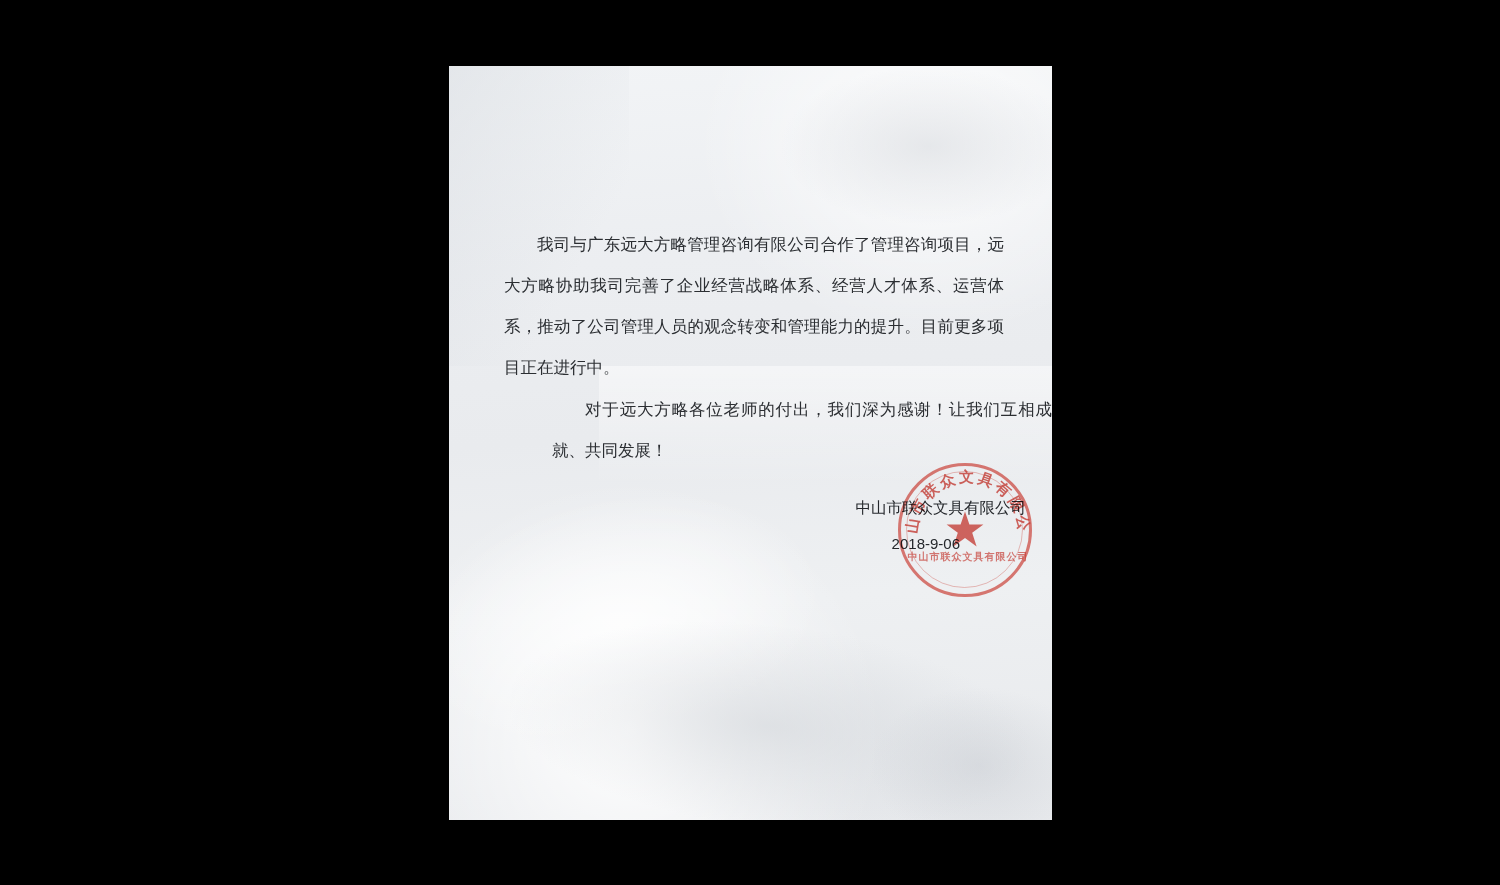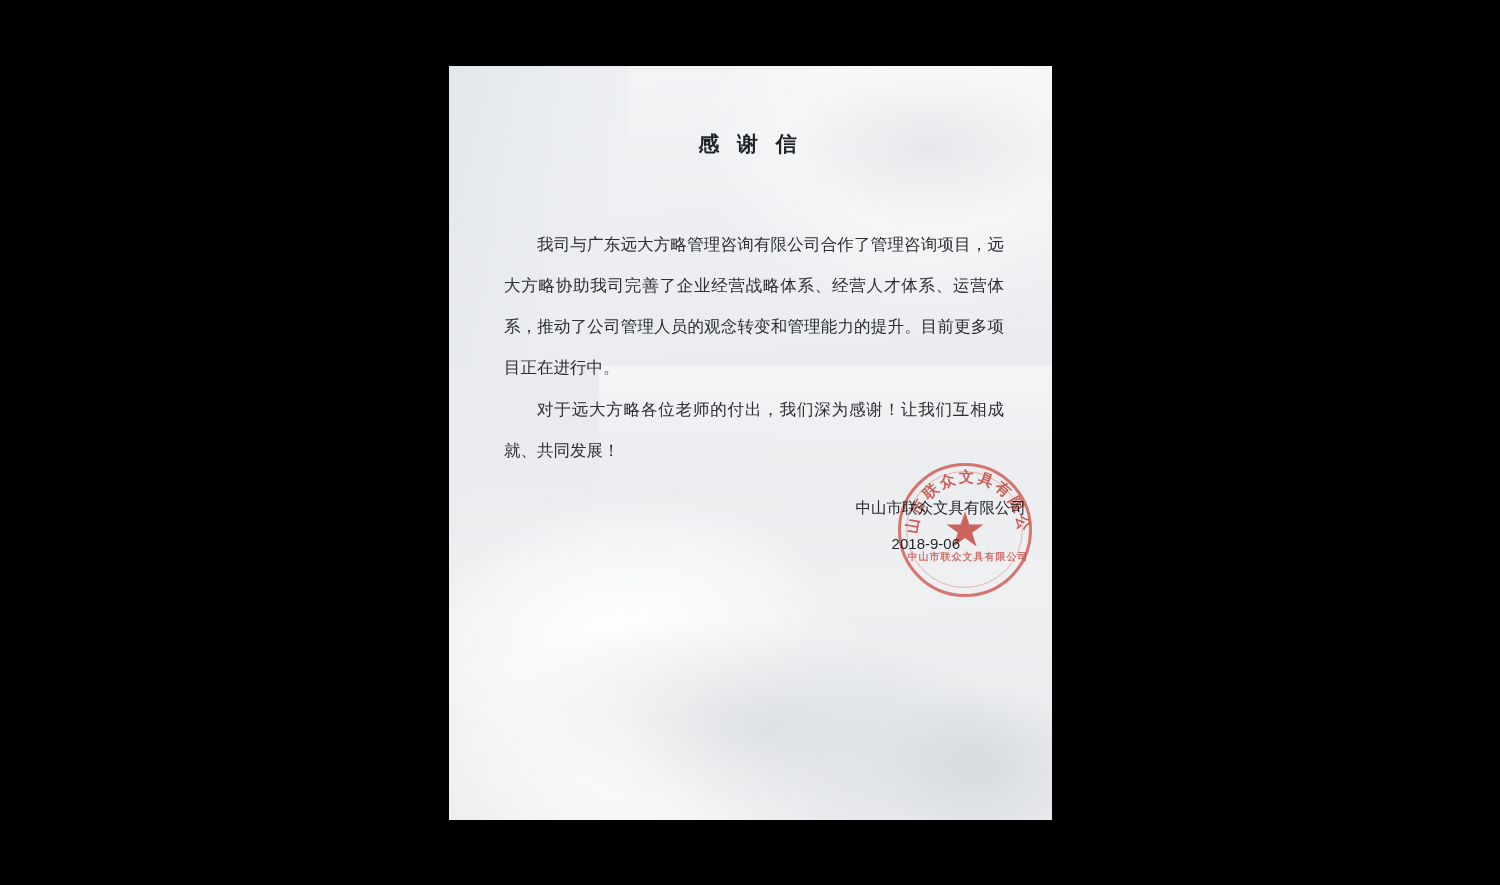--- a/index.html
+++ b/index.html
@@ -97,21 +97,21 @@
     left: 55px;
     width: 500px;
     font-size: 16.5px;
     line-height: 41px;
     text-align: justify;
     text-justify: inter-character;
     text-indent: 33px;
     color: #2b2e32;
   }
   #para-1 { top: 141px; }
-  #para-2 { top: 306px; }
+  #para-2 { top: 306px; margin-left: 48px; }
 
   
   #signature-block {
     position: absolute;
     right: 26px;
     top: 424px;
     width: 300px;
     text-align: right;
     font-size: 15.5px;
     line-height: 36px;
@@ -188,21 +188,20 @@
 
     <div class="crease c1"></div>
     <div class="crease c2"></div>
     <div class="crease c3"></div>
     <div class="crease c4"></div>
     <div class="crease c5"></div>
     <div class="crease c6"></div>
 
     <div id="letter">
 
-      <div id="doc-title">感 谢 信</div>
 
       <p class="para" id="para-1">我司与广东远大方略管理咨询有限公司合作了管理咨询项目，远大方略协助我司完善了企业经营战略体系、经营人才体系、运营体系，推动了公司管理人员的观念转变和管理能力的提升。目前更多项目正在进行中。</p>
 
       <p class="para" id="para-2">对于远大方略各位老师的付出，我们深为感谢！让我们互相成就、共同发展！</p>
 
       <div id="signature-block">
         <div id="sign-company">中山市联众文具有限公司</div>
         <div id="sign-date">2018-9-06</div>
       </div>
 

